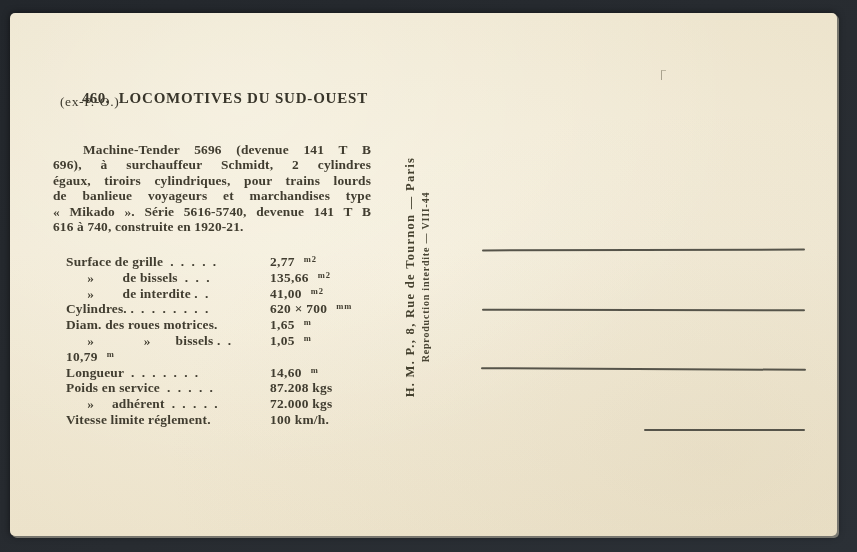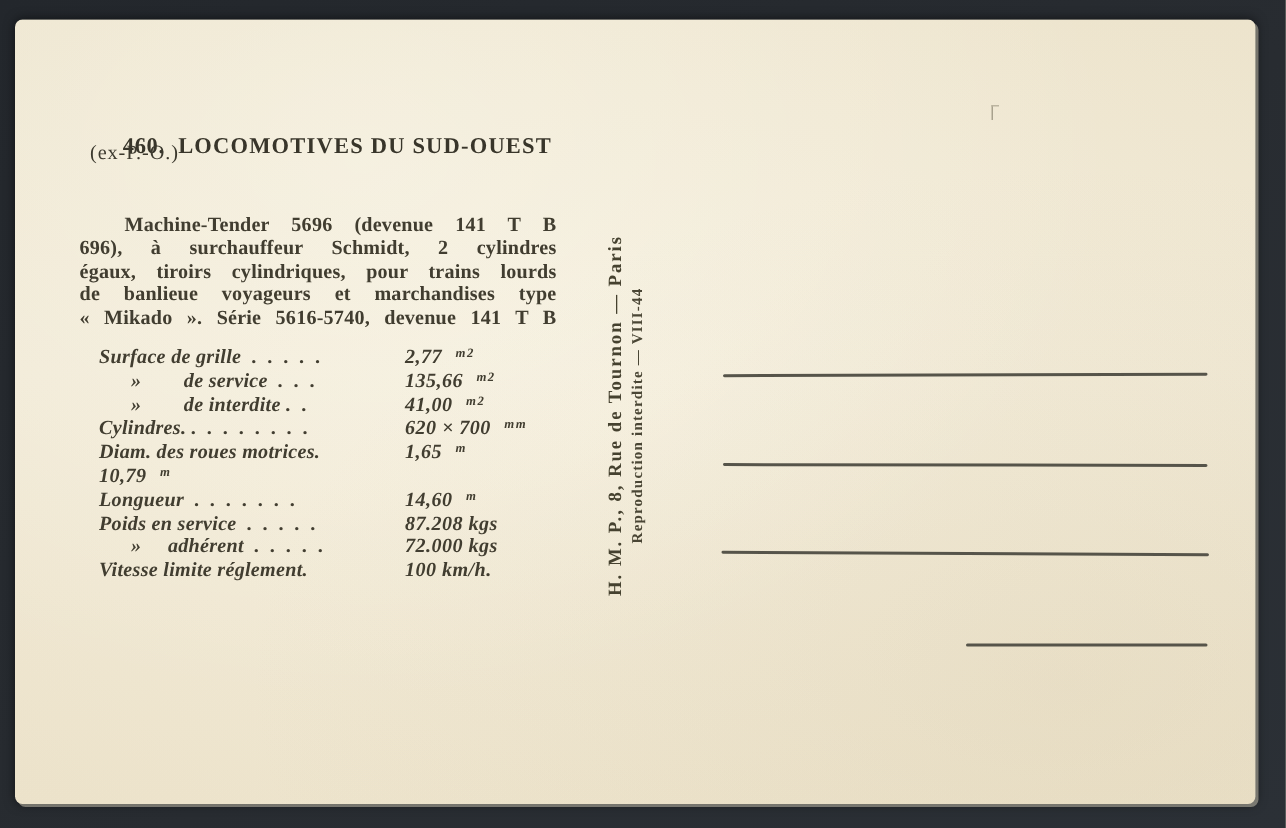--- a/index.html
+++ b/index.html
@@ -46,22 +46,22 @@
     position: absolute; left: 43px; top: 129px; width: 318px;
     font-weight: bold; font-size: 13.4px; line-height: 15.4px;
     color: #413d30; letter-spacing: 0.15px;
   }
   .para-line { text-align: justify; text-align-last: justify; }
   .para-line.first { text-indent: 30px; }
   .para-line.last { text-align-last: left; }
 
   
   .specs {
-    position: absolute; left: 56px; top: 217px; width: 330px;
-    font-weight: bold; font-size: 13.4px; color: #413d30; font-style: italic;
+    position: absolute; left: 56px; top: 241px; width: 330px;
+    font-weight: bold; font-size: 13.4px; color: #413d30;
   }
   .spec-row { display: flex; align-items: baseline; height: 15.8px; }
   .spec-label { flex: none; width: 204px; white-space: pre; letter-spacing: 0.2px; }
   .spec-value { flex: none; white-space: pre; letter-spacing: 0.3px; }
   .spec-value sup.unit {
     font-size: 8.5px; font-weight: bold;
     margin-left: 9px; letter-spacing: 1px;
     vertical-align: 4px;
   }
 
@@ -108,42 +108,47 @@
     <span class="num">460.</span><span>LOCOMOTIVES DU SUD-OUEST</span>
   </div>
   <div class="subtitle">(ex-P.-O.)</div>
 
   <div class="description">
     <div class="para-line first">Machine-Tender 5696 (devenue 141 T B</div>
     <div class="para-line">696), à surchauffeur Schmidt, 2 cylindres</div>
     <div class="para-line">égaux, tiroirs cylindriques, pour trains lourds</div>
     <div class="para-line">de banlieue voyageurs et marchandises type</div>
     <div class="para-line">« Mikado ». Série 5616-5740, devenue 141 T B</div>
+    <div class="para-line last">616 à 740, construite en 1920-21.</div>
   </div>
 
   <div class="specs">
     <div class="spec-row">
       <span class="spec-label">Surface de grille  .  .  .  .  .</span>
       <span class="spec-value"><span>2,77</span><sup class="unit">m2</sup></span>
     </div>
     <div class="spec-row">
-      <span class="spec-label">      »        de service  .  .  .</span>
+      <span class="spec-label">      »        de bissels  .  .  .</span>
       <span class="spec-value"><span>135,66</span><sup class="unit">m2</sup></span>
     </div>
     <div class="spec-row">
       <span class="spec-label">      »        de interdite .  .</span>
       <span class="spec-value"><span>41,00</span><sup class="unit">m2</sup></span>
     </div>
     <div class="spec-row">
       <span class="spec-label">Cylindres. .  .  .  .  .  .  .  .</span>
       <span class="spec-value"><span>620 × 700</span><sup class="unit">mm</sup></span>
     </div>
     <div class="spec-row">
       <span class="spec-label">Diam. des roues motrices. </span>
       <span class="spec-value"><span>1,65</span><sup class="unit">m</sup></span>
+    </div>
+    <div class="spec-row">
+      <span class="spec-label">      »              »       bissels .  .</span>
+      <span class="spec-value"><span>1,05</span><sup class="unit">m</sup></span>
     </div>
     <div class="spec-row">
       <span class="spec-value"><span>10,79</span><sup class="unit">m</sup></span>
     </div>
     <div class="spec-row">
       <span class="spec-label">Longueur  .  .  .  .  .  .  .</span>
       <span class="spec-value"><span>14,60</span><sup class="unit">m</sup></span>
     </div>
     <div class="spec-row">
       <span class="spec-label">Poids en service  .  .  .  .  .</span>

